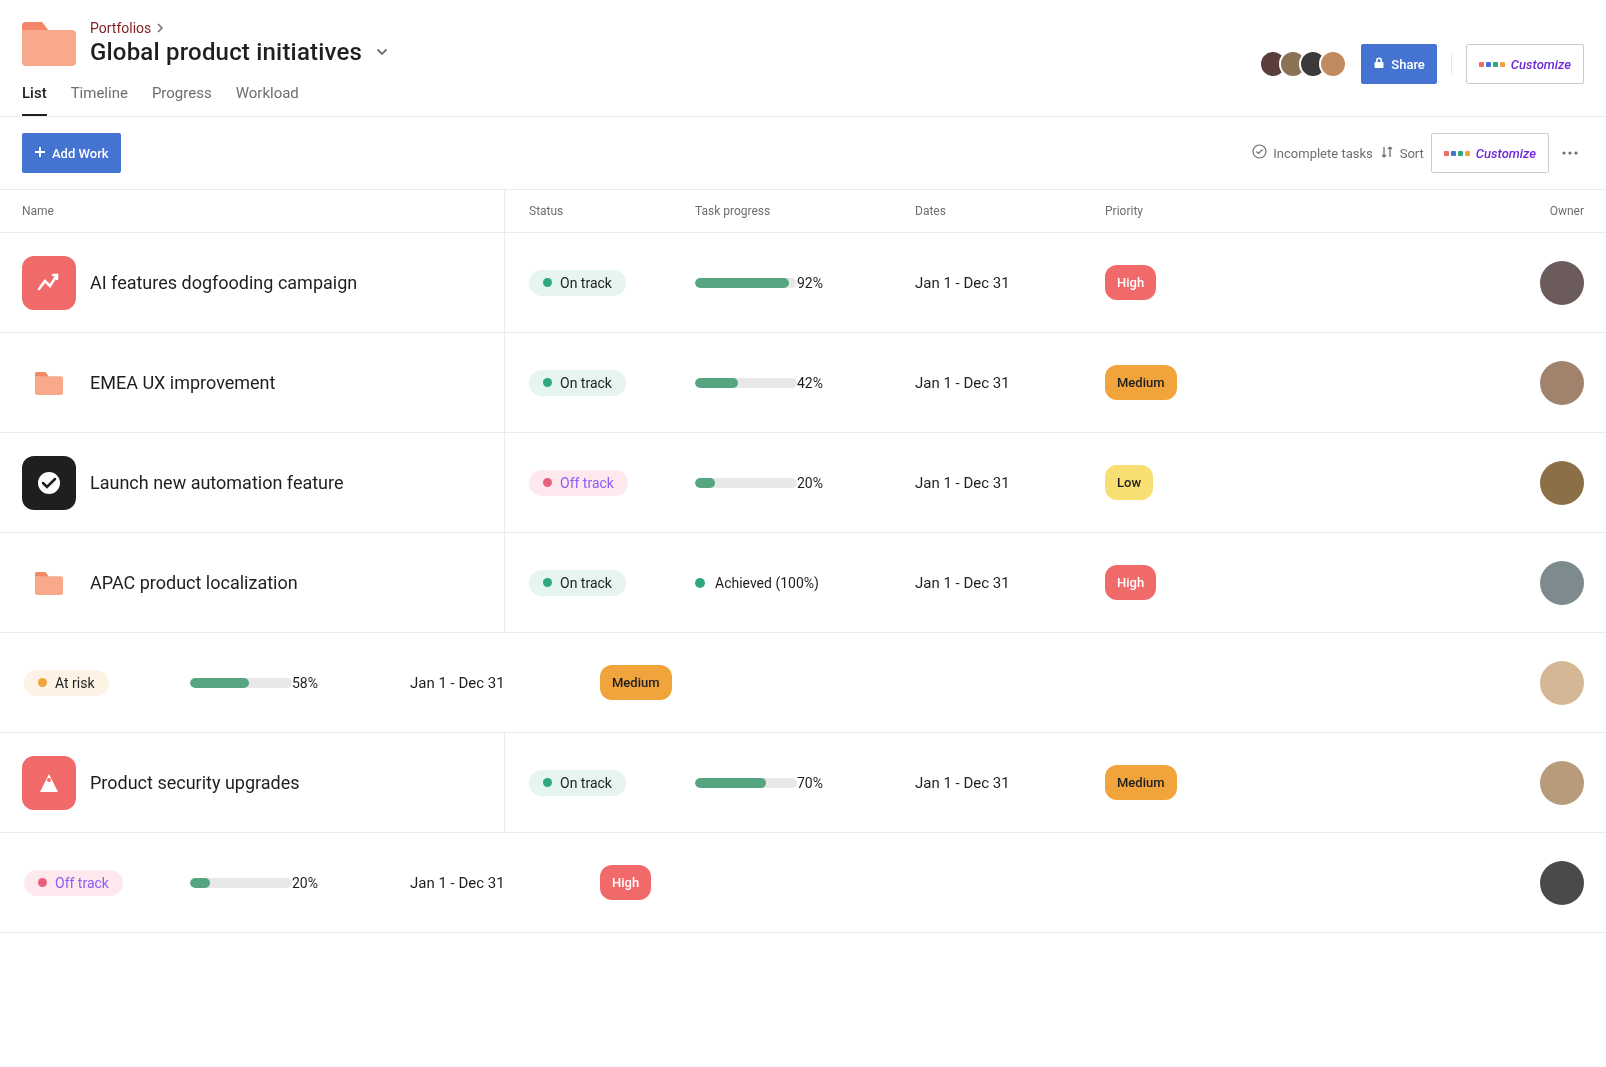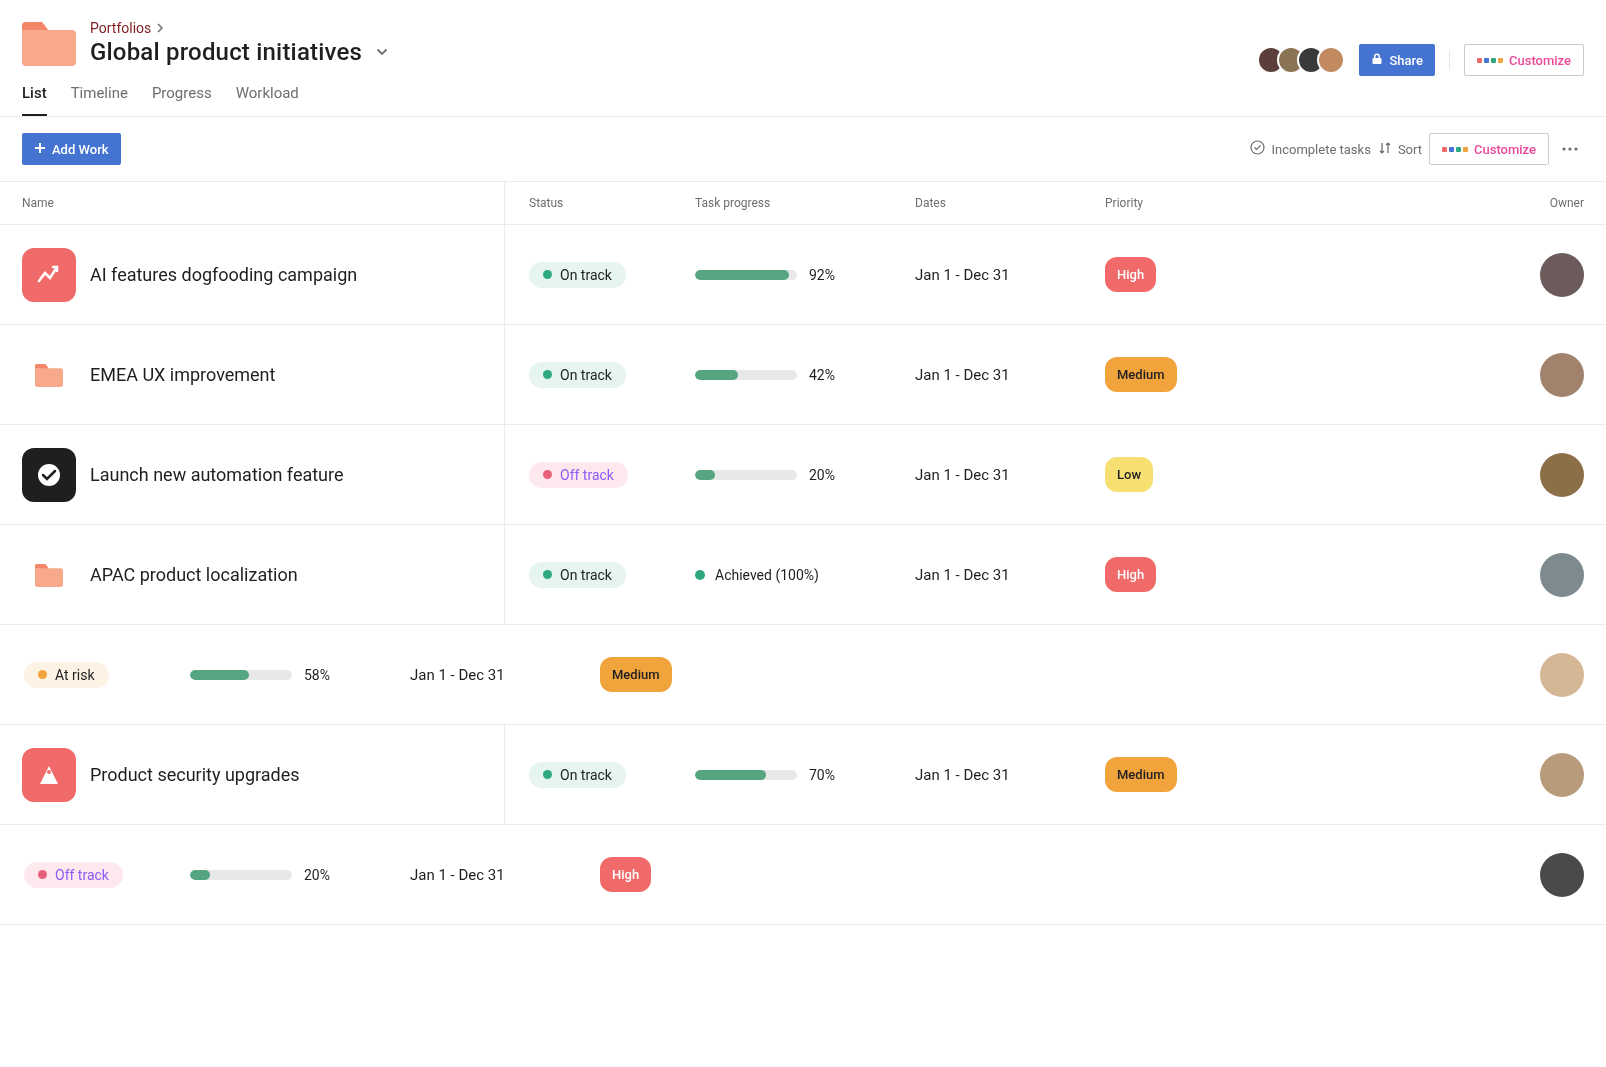--- a/index.html
+++ b/index.html
@@ -19,23 +19,23 @@
 
 .header-right { display:flex; align-items:center; gap:14px; position:absolute; top:44px; right:22px; }
 .avatars { display:flex; }
 .avatars .avatar { width:28px; height:28px; border-radius:50%; border:2px solid #fff; margin-left:-8px; }
 .avatars .avatar:first-child { margin-left:0; }
 .avatar { display:flex; align-items:center; justify-content:center; font-size:12px; font-weight:600; color:#fff; }
 .av-c0{background:#5a3f3a;} .av-c1{background:#8b7355;} .av-c2{background:#3a3a3a;} .av-c3{background:#c28a60;}
 .av-r0{background:#6b5b5b;} .av-r1{background:#a0826d;} .av-r2{background:#8b6f47;} .av-r3{background:#7d8b8e;}
 .av-r4{background:#d4b896;} .av-r5{background:#b89b7a;} .av-r6{background:#4a4a4a;}
 
-.btn { display:inline-flex; align-items:center; gap:6px; height:32px; padding:0 12px; border-radius:2px; font-size:13px; font-weight:500; cursor:pointer; border:none; }
+.btn { display:inline-flex; align-items:center; gap:6px; height:40px; padding:0 12px; border-radius:2px; font-size:13px; font-weight:500; cursor:pointer; border:none; }
 .btn-primary { background:#4573d2; color:#fff; }
-.btn-outline { background:#fff; border:1px solid #cfcbcb; color:#ec4899; }
+.btn-outline { background:#fff; border:1px solid #cfcbcb; color:#6d28d9;font-style:italic; }
 .divider-v { width:1px; height:20px; background:#e8e8e8; }
 
 .customize-icon { display:inline-flex; gap:2px; }
 .customize-icon span { width:5px; height:5px; border-radius:1px; }
 
 
 .tabs { display:flex; gap:24px; padding:18px 22px 0 22px; border-bottom:1px solid #edeae9; }
 .tab { font-size:15px; color:#6d6e6f; padding-bottom:12px; cursor:pointer; border-bottom:2px solid transparent; }
 .tab.active { color:#1e1f21; font-weight:500; border-bottom-color:#1e1f21; }
 
@@ -65,21 +65,21 @@
 
 .status-pill { display:inline-flex; align-items:center; gap:8px; padding:5px 14px; border-radius:14px; font-size:14px; }
 .status-pill .dot { width:9px; height:9px; border-radius:50%; }
 .status-ontrack { background:#e6f5ee; color:#1e1f21; }
 .status-ontrack .dot { background:#2ea97f; }
 .status-offtrack { background:#fde9ed; color:#8b5cf6; }
 .status-offtrack .dot { background:#e8617a; }
 .status-atrisk { background:#fdf3e5; color:#1e1f21; }
 .status-atrisk .dot { background:#f1a33c; }
 
-.progress-wrap { display:flex; align-items:center; gap:12px; }
+.progress-wrap { display:flex; align-items:center; }
 .progress-bar { width:102px; height:10px; border-radius:6px; background:#e8e8e8; overflow:hidden; }
 .progress-fill { height:100%; background:#54a580; border-radius:6px; }
 .progress-pct { font-size:14px; color:#1e1f21; }
 .achieved { display:flex; align-items:center; gap:10px; }
 .achieved-dot { width:10px; height:10px; border-radius:50%; background:#2ea97f; }
 .achieved-txt { font-size:14px; }
 
 .dates-txt { font-size:15px; color:#1e1f21; }
 
 .priority-pill { display:inline-flex; padding:10px 12px; border-radius:12px; font-size:13px; font-weight:500; }

